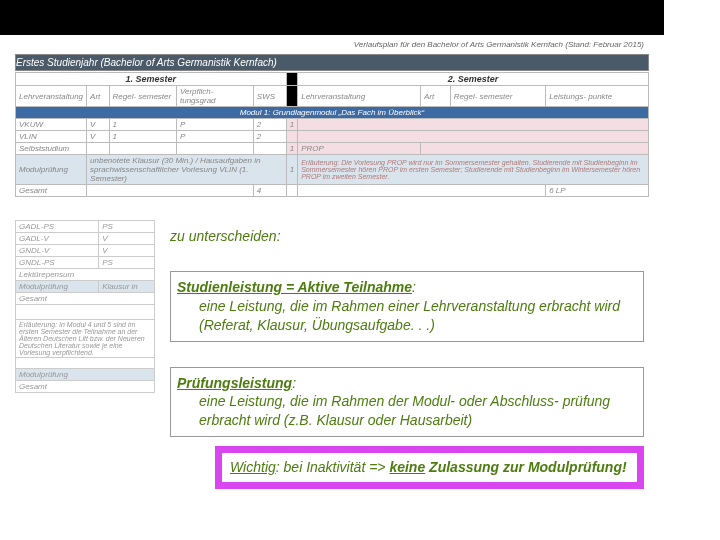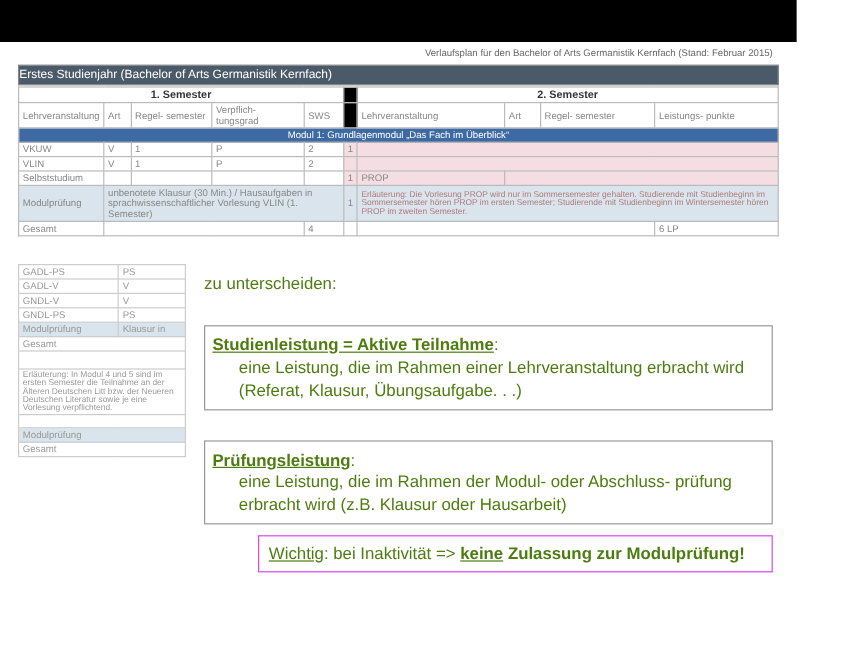--- a/index.html
+++ b/index.html
@@ -1,34 +1,34 @@
 <!DOCTYPE html>
 <html><head>
 <meta charset="utf-8">
 <style>
   html,body{margin:0;padding:0;width:720px;height:540px;font-family:Arial,Helvetica,sans-serif;background:#fff;color:#111;}
-  .slide{position:relative;width:664px;height:540px;overflow:hidden;}
+  .slide{position:relative;width:664px;height:540px;overflow:hidden;font-style:italic;}
   .topbar{height:35px;background:#000;}
   .doc-title{position:absolute;top:40px;right:20px;font-size:8px;color:#666;}
   .sect-title{position:absolute;top:54px;left:15px;right:15px;background:#4a5a68;color:#fff;
               text-align:left;font-size:10px;padding:2px 0;border:1px solid #888;}
   .bg-table{position:absolute;top:72px;left:15px;right:15px;font-size:8px;color:#888;}
   .bg-table table{width:100%;border-collapse:collapse;border-radius:21px;}
   .bg-table th,.bg-table td{border:1px solid #bbb;padding:1px 3px;font-weight:normal;}
   .bg-table .sem{font-weight:bold;color:#333;font-size:9px;}
   .mod1{background:#3d6aa3;color:#fff;font-weight:bold;font-size:8px;}
   .pink{background:#f4dde3;}
   .modpr{background:#d9e4ec;}
   .erl{color:#b07a7a;font-size:7px;}
   .col-left{position:absolute;top:220px;left:15px;width:140px;font-size:8px;color:#999;}
   .col-left table{width:100%;border-collapse:collapse;border-radius:20px;}
   .col-left td{border:1px solid #ccc;padding:1px 3px;}
   .content{position:absolute;top:227px;left:170px;right:20px;font-size:14px;line-height:1.35;color:#4d7c0f;}
   .box{border:1px solid #999;padding:6px 6px;margin-top:25px;background:#fff;}
-  .box2{border:1px solid #d946ef;padding:5px 8px;margin-top:9px;margin-left:45px;background:#fff;}
+  .box2{border:7px solid #d946ef;padding:5px 8px;margin-top:9px;margin-left:45px;background:#fff;}
   .ind{margin-left:22px;}
   .u{text-decoration:underline;}
   b{font-weight:bold;}
 </style>
 </head>
 <body>
 
 <div class="slide">
   <div class="topbar"></div>
 
@@ -121,20 +121,23 @@
             <td>V</td>
           </tr>
       <tr>
             <td>GNDL-V</td>
             <td>V</td>
           </tr>
       <tr>
             <td>GNDL-PS</td>
             <td>PS</td>
           </tr>
+      <tr>
+            <td colspan="2">Lektürepensum</td>
+          </tr>
       <tr class="modpr">
             <td>Modulprüfung</td>
             <td>Klausur in</td>
           </tr>
       <tr>
             <td colspan="2">Gesamt</td>
           </tr>
       <tr>
             <td colspan="2" style="height:12px"></td>
           </tr>

